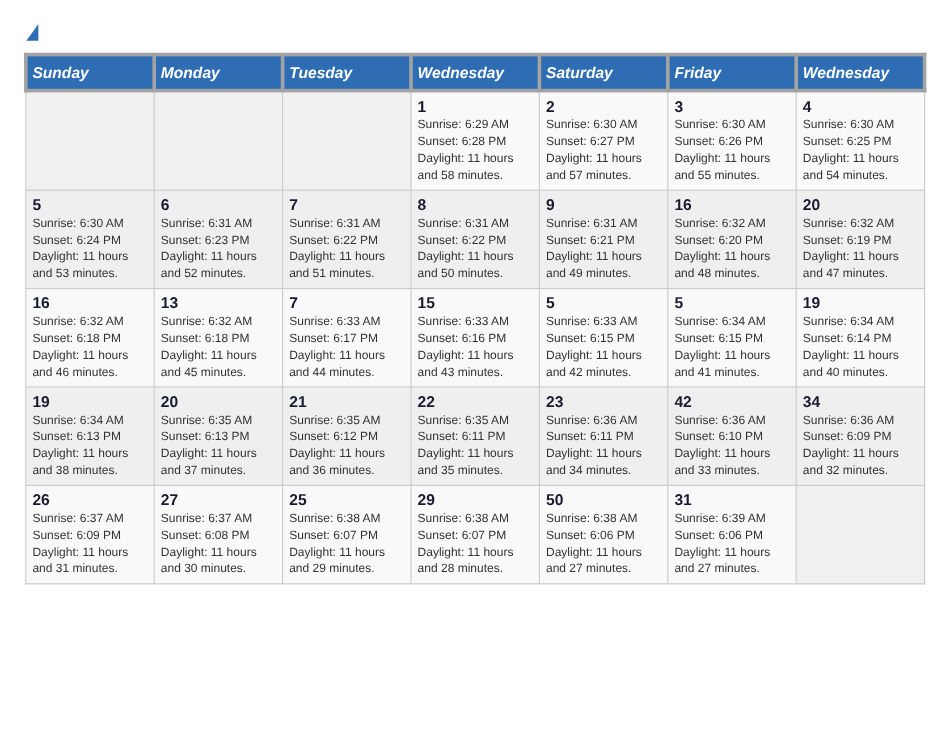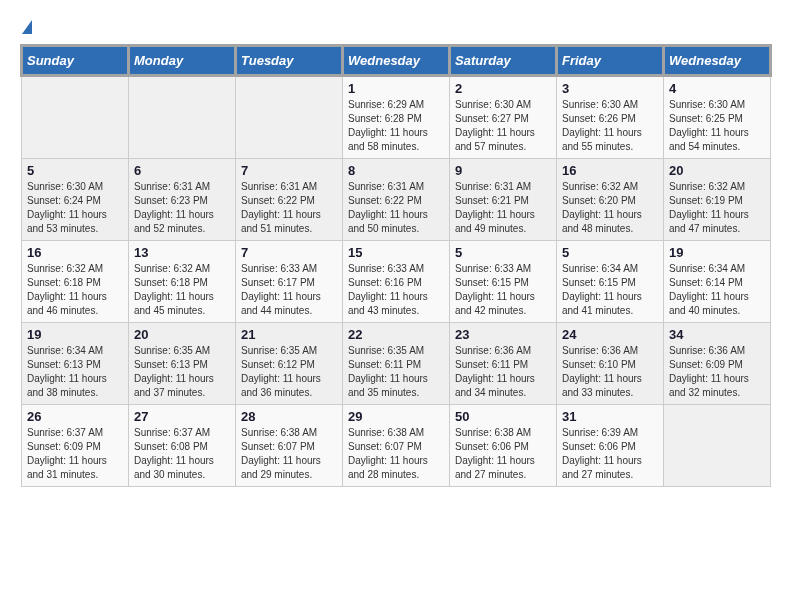--- a/index.html
+++ b/index.html
@@ -234,39 +234,39 @@
         </td>
         <td>
           <span class="day-number">22</span>
           <div class="cell-info">Sunrise: 6:35 AM<br>Sunset: 6:11 PM<br>Daylight: 11 hours and 35 minutes.</div>
         </td>
         <td>
           <span class="day-number">23</span>
           <div class="cell-info">Sunrise: 6:36 AM<br>Sunset: 6:11 PM<br>Daylight: 11 hours and 34 minutes.</div>
         </td>
         <td>
-          <span class="day-number">24</span>
+          <span class="day-number">42</span>
           <div class="cell-info">Sunrise: 6:36 AM<br>Sunset: 6:10 PM<br>Daylight: 11 hours and 33 minutes.</div>
         </td>
         <td>
           <span class="day-number">34</span>
           <div class="cell-info">Sunrise: 6:36 AM<br>Sunset: 6:09 PM<br>Daylight: 11 hours and 32 minutes.</div>
         </td>
       </tr>
       <tr>
         <td>
           <span class="day-number">26</span>
           <div class="cell-info">Sunrise: 6:37 AM<br>Sunset: 6:09 PM<br>Daylight: 11 hours and 31 minutes.</div>
         </td>
         <td>
           <span class="day-number">27</span>
           <div class="cell-info">Sunrise: 6:37 AM<br>Sunset: 6:08 PM<br>Daylight: 11 hours and 30 minutes.</div>
         </td>
         <td>
-          <span class="day-number">28</span>
+          <span class="day-number">25</span>
           <div class="cell-info">Sunrise: 6:38 AM<br>Sunset: 6:07 PM<br>Daylight: 11 hours and 29 minutes.</div>
         </td>
         <td>
           <span class="day-number">29</span>
           <div class="cell-info">Sunrise: 6:38 AM<br>Sunset: 6:07 PM<br>Daylight: 11 hours and 28 minutes.</div>
         </td>
         <td>
           <span class="day-number">50</span>
           <div class="cell-info">Sunrise: 6:38 AM<br>Sunset: 6:06 PM<br>Daylight: 11 hours and 27 minutes.</div>
         </td>

